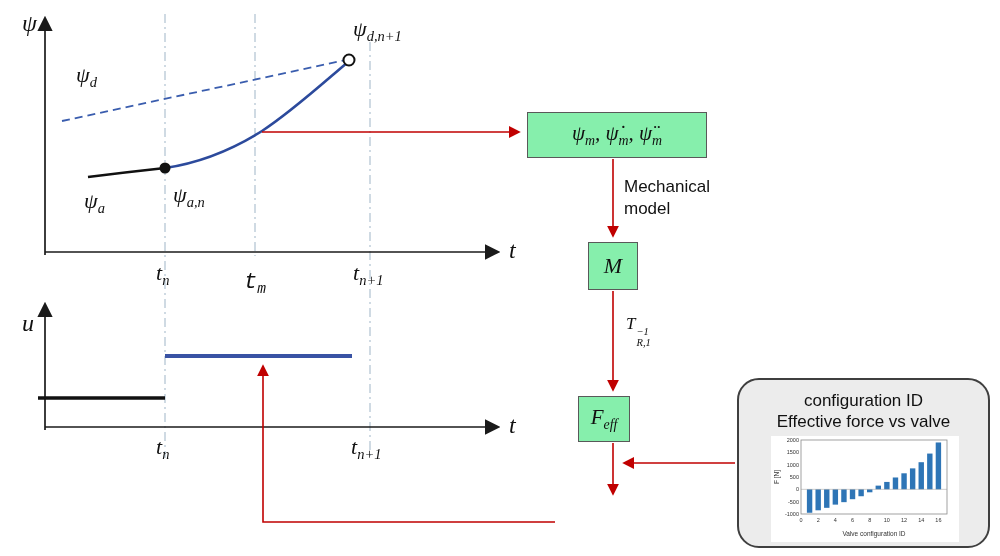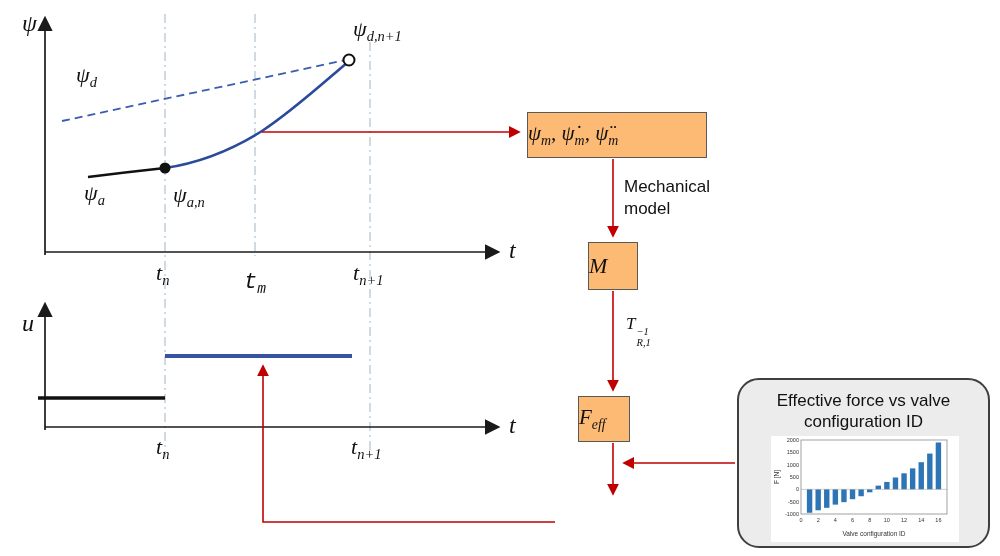--- a/index.html
+++ b/index.html
@@ -6,22 +6,22 @@
   html,body { background:#ffffff; }
   body { font-family:"Liberation Sans", sans-serif; color:#111; }
   #canvas { position:relative; width:1000px; height:556px; background:#fff; overflow:hidden; }
   #diagram-svg { position:absolute; left:0; top:0; }
   .lbl { position:absolute; white-space:nowrap; color:#111; }
   .math { font-family:"Liberation Serif", serif; font-style:italic; }
   .math sub { font-size:66%; font-style:italic; letter-spacing:0; }
   .f24 { font-size:24px; }
   .f22 { font-size:22px; }
   .f21 { font-size:21px; }
-  .box { position:absolute; background:#fdba74; border:1.6px solid #595959;
-         display:flex; align-items:center; }
+  .box { position:absolute; background:#86efac; border:1.6px solid #595959;
+         display:flex; align-items:center; justify-content:center; }
   .mech { font-size:17px; line-height:1.28; color:#111; }
   .tlabel { font-size:17px; }
   .stack { display:inline-flex; flex-direction:column; align-items:flex-start;
            font-size:62%; line-height:1.05; vertical-align:-0.55em; margin-left:1px; }
   .stack sup, .stack sub { font-size:100%; font-style:italic; }
   #lookup-box { position:absolute; left:737px; top:378px; width:253px; height:170px;
                 background:#ececec; border:2.5px solid #3f3f3f; border-radius:22px; }
   .lookup-title { position:absolute; left:0; top:10px; width:100%; text-align:center;
                   font-size:17px; line-height:1.25; color:#111; }
   #inset-chart { position:absolute; left:32px; top:56px; width:188px; height:106px; }
@@ -69,21 +69,21 @@
     <path d="M613 291 L613 390" stroke="#c00000" stroke-width="1.6" marker-end="url(#mRed)" fill="none"></path>
     <path d="M613 443 L613 494" stroke="#c00000" stroke-width="1.6" marker-end="url(#mRed)" fill="none"></path>
     <path d="M735 463 L624 463" stroke="#c00000" stroke-width="1.6" marker-end="url(#mRed)" fill="none"></path>
     <path d="M555 522 L263 522 L263 366" stroke="#c00000" stroke-width="1.6" marker-end="url(#mRed)" fill="none"></path>
   </svg>
 
   <span class="lbl math f24" style="left:22px; top:10px;"><span>ψ</span></span>
   <span class="lbl math f24" style="left:509px; top:237px;"><span>t</span></span>
 
   <span class="lbl math f22" style="left:76px; top:62px;"><span>ψ</span><sub>d</sub></span>
-  <span class="lbl math f22" style="left:84px; top:180px;"><span>ψ</span><sub>a</sub></span>
+  <span class="lbl math f22" style="left:84px; top:188px;"><span>ψ</span><sub>a</sub></span>
   <span class="lbl math f22" style="left:173px; top:182px;"><span>ψ</span><sub>a,n</sub></span>
   <span class="lbl math f22" style="left:353px; top:16px;"><span>ψ</span><sub>d,n+1</sub></span>
 
   <span class="lbl math f22" style="left:156px; top:260px;"><span>t</span><sub>n</sub></span>
   <span class="lbl math f22" style="left:244px; top:270px;font-family:Liberation Mono, monospace;"><span>t</span><sub>m</sub></span>
   <span class="lbl math f22" style="left:353px; top:260px;"><span>t</span><sub>n+1</sub></span>
 
   <span class="lbl math f24" style="left:22px; top:310px;"><span>u</span></span>
   <span class="lbl math f24" style="left:509px; top:412px;"><span>t</span></span>
   <span class="lbl math f22" style="left:156px; top:434px;"><span>t</span><sub>n</sub></span>
@@ -107,22 +107,22 @@
         <sub>R,1</sub>
       </span></span>
 
   <div class="box" style="left:578px; top:396px; width:52px; height:46px;">
     <span class="math f21"><span>F</span><sub>eff</sub></span>
   </div>
 
 
   <div id="lookup-box">
     <div class="lookup-title">
+      <div>configuration ID</div>
       <div>Effective force vs valve</div>
-      <div>configuration ID</div>
     </div>
     <svg id="inset-chart" viewBox="0 0 188 106">
       <rect x="0" y="0" width="188" height="106" fill="#ffffff"></rect>
       <rect id="inset-frame" x="30" y="4" width="146" height="74" fill="#ffffff" stroke="#8a8a8a" stroke-width="0.8"></rect>
       <g id="inset-bars">
           <rect x="35.89" width="5.4" y="53.33" height="23.43" fill="#2e75b6"></rect>
           <rect x="44.48" width="5.4" y="53.33" height="20.97" fill="#2e75b6"></rect>
           <rect x="53.06" width="5.4" y="53.33" height="18.50" fill="#2e75b6"></rect>
           <rect x="61.65" width="5.4" y="53.33" height="15.29" fill="#2e75b6"></rect>
           <rect x="70.24" width="5.4" y="53.33" height="12.83" fill="#2e75b6"></rect>

